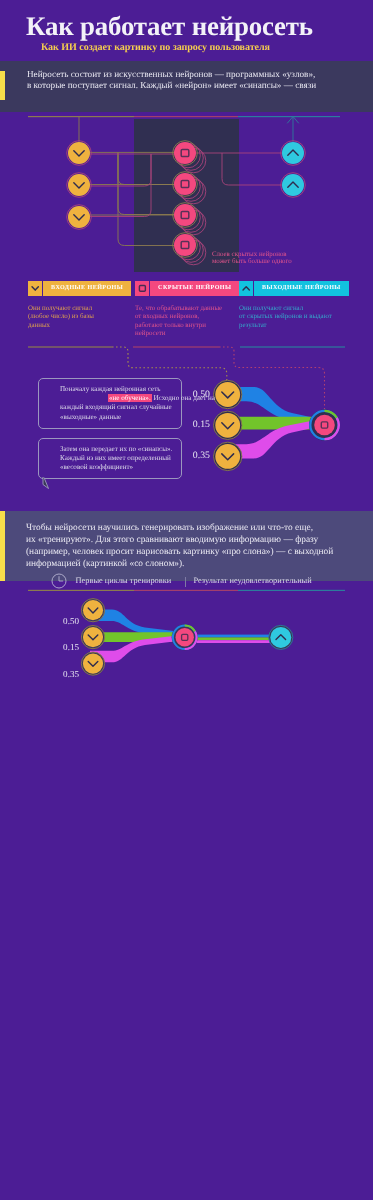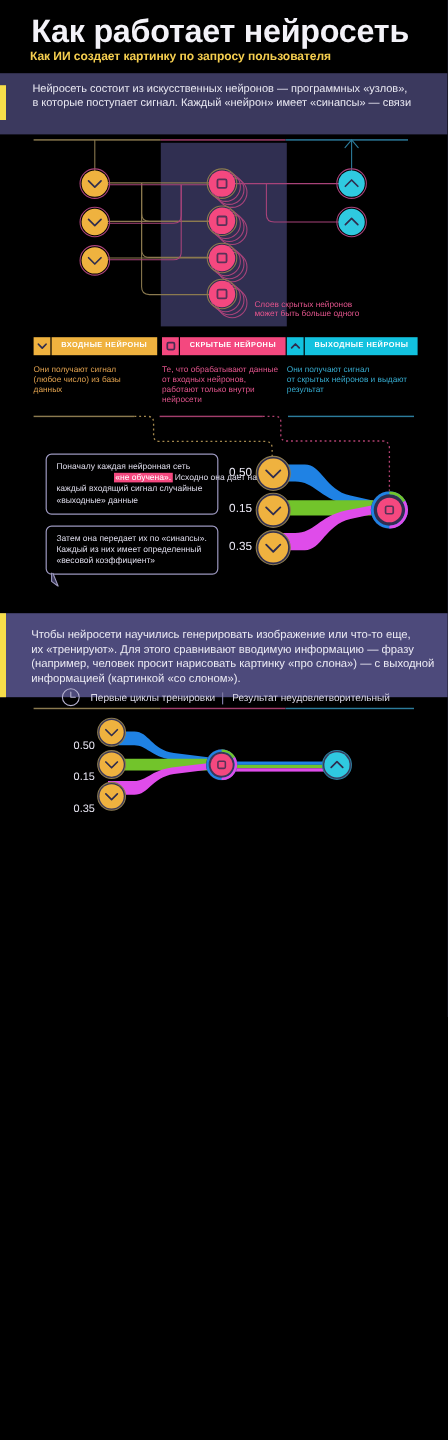--- a/index.html
+++ b/index.html
@@ -1,24 +1,24 @@
 <!DOCTYPE html>
 <html><head>
 <meta charset="utf-8">
 <style>
 html,body{margin:0;padding:0;}
 body{width:373px;height:1200px;background:#393758;font-family:"Liberation Sans",sans-serif;overflow:hidden;-webkit-font-smoothing:antialiased;text-rendering:geometricPrecision;}
-.page{position:relative;width:373px;height:1200px;overflow:hidden;background:#000000;}
+.page{position:relative;width:373px;height:1200px;overflow:hidden;background:#4c1d95;font-family:Liberation Serif, serif;}
 svg{display:block;}
 .sec{position:absolute;left:0;width:373px;}
 
 
 .hdr{top:0;height:60px;}
 .hdr-title{position:absolute;left:26px;top:10.5px;font-size:26.9px;font-weight:bold;color:#F3F2F8;letter-spacing:-0.2px;white-space:nowrap;}
-.hdr-sub{position:absolute;left:25px;top:41.5px;font-size:10.05px;font-weight:bold;color:#F5CE4F;white-space:nowrap;letter-spacing:-0.05px;}
+.hdr-sub{position:absolute;left:41px;top:41.5px;font-size:10.05px;font-weight:bold;color:#F5CE4F;white-space:nowrap;letter-spacing:-0.05px;}
 
 
 .intro{top:61px;height:51px;background:#3B395E;}
 .intro-bar{position:absolute;left:0;top:10px;width:5px;height:29px;background:#F7DE4A;}
 .intro-txt{position:absolute;left:27px;top:7.5px;width:340px;font-size:9.18px;line-height:11.6px;white-space:nowrap;color:#E9E8F2;}
 
 
 .diag{top:112px;height:162px;}
 .diag-note{position:absolute;left:212px;top:138.5px;font-size:6.9px;line-height:7.3px;color:#E2548C;white-space:nowrap;}
 
@@ -39,21 +39,21 @@
 .lg2 .lg-lb{background:#12C2DF;}
 
 .legend-desc{top:305px;height:40px;}
 .ld{position:absolute;top:0;font-size:6.9px;line-height:8.4px;white-space:nowrap;}
 .ld0{left:28px;width:96px;color:#E0A14E;}
 .ld1{left:135px;width:100px;color:#E2548C;}
 .ld2{left:239px;width:104px;color:#35A9CC;}
 
 
 .weights{top:340px;height:170px;}
-.wbub{position:absolute;box-sizing:border-box;border:0.9px solid #9B97BE;border-radius:5px;color:#DEDCEB;font-size:7.1px;line-height:9.2px;padding:6px 8px 6px 8px;white-space:nowrap;}
+.wbub{position:absolute;box-sizing:border-box;border:0.9px solid #9B97BE;border-radius:5px;color:#DEDCEB;font-size:7.1px;line-height:9.2px;padding:6px 8px 6px 21px;white-space:nowrap;}
 .wbub1{left:38px;top:38px;width:144px;}
 .wbub2{left:38px;top:97.7px;width:144px;}
 .wbub .hl{background:#F4487F;color:#FFFFFF;padding:0 1px;margin-left:48px;}
 .wbub .tail{position:absolute;left:3px;top:100%;margin-top:-0.9px;}
 .wval{position:absolute;font-size:9.8px;color:#E8E6F2;text-align:right;width:26px;}
 .wval0{left:184px;top:48.5px;}
 .wval1{left:184px;top:79.3px;}
 .wval2{left:184px;top:110.4px;}
 
 

